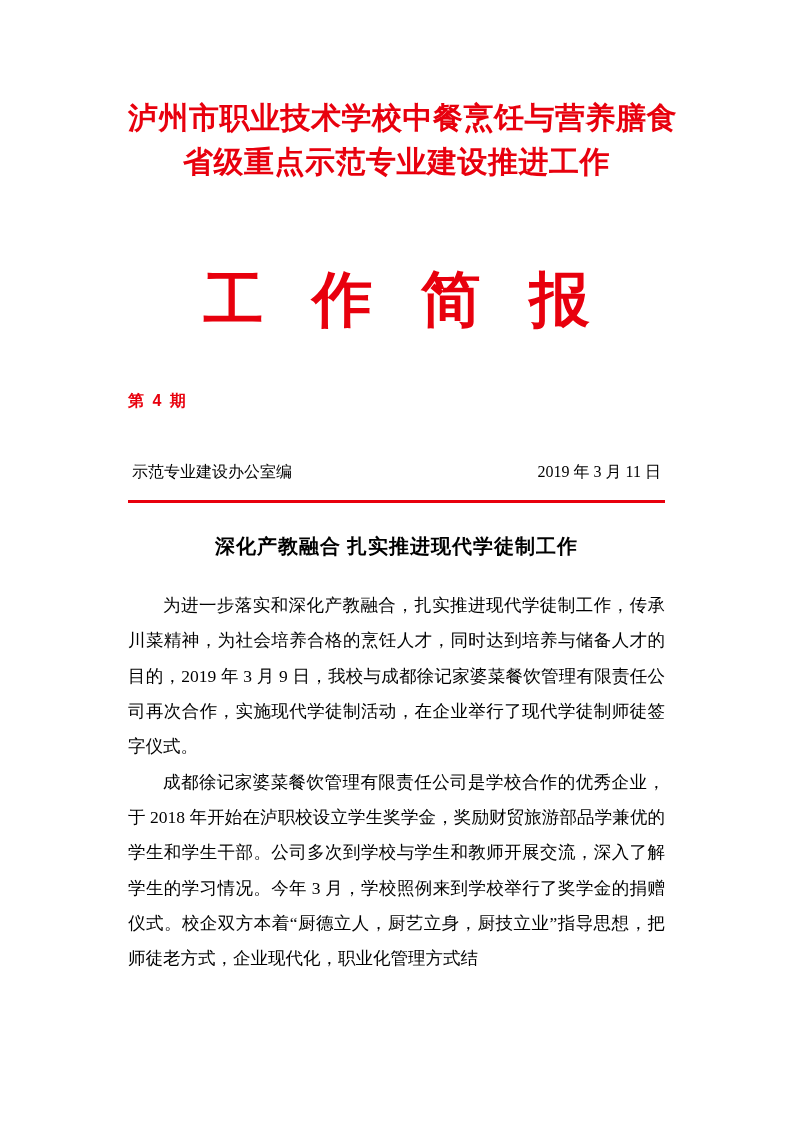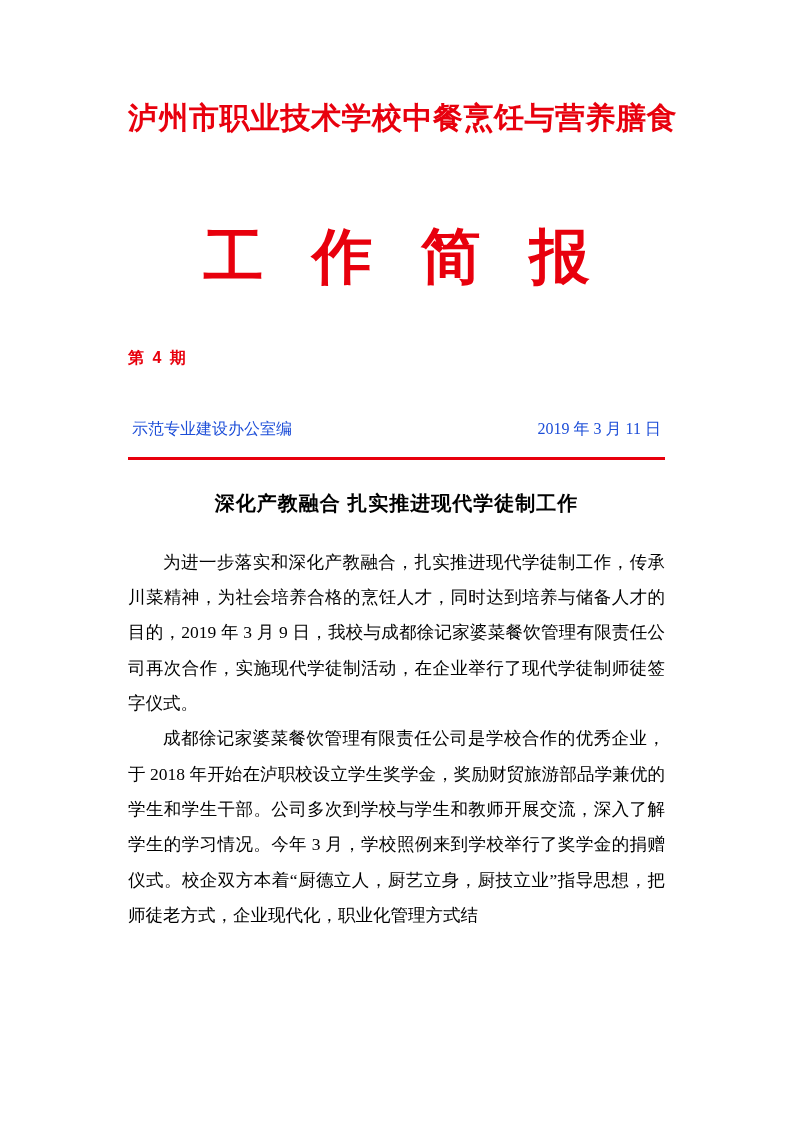--- a/index.html
+++ b/index.html
@@ -52,35 +52,35 @@
     font-weight: bold;
     font-size: 16px;
     letter-spacing: 2px;
   }
   .meta-row {
     margin-top: 50px;
     display: flex;
     justify-content: space-between;
     align-items: baseline;
     font-size: 16px;
-    color: #1d4ed8;
+    color: #000000;
     padding: 0 4px;
   }
   .meta-left, .meta-right {
     white-space: nowrap;
   }
   .red-rule {
     margin-top: 17px;
     height: 3px;
     background: #e8000d;
   }
   .article-title {
     margin-top: 30px;
     text-align: center;
-    font-family: Liberation Sans, sans-serif;
+    font-family: Liberation Serif, serif;
     font-weight: bold;
     font-size: 20px;
     letter-spacing: 1px;
     color: #000;
   }
   .body-text {
     margin-top: 28px;
   }
   .para {
     font-size: 17.5px;
@@ -92,20 +92,21 @@
     color: #000;
   }
 </style>
 </head>
 <body>
 
 <div class="page">
 
   <div class="masthead">
     <div class="masthead-line">泸州市职业技术学校中餐烹饪与营养膳食</div>
+    <div class="masthead-line">省级重点示范专业建设推进工作</div>
   </div>
 
   <div class="bulletin-title">工 作 简 报</div>
 
   <div class="issue">第 4 期</div>
 
   <div class="meta-row">
     <div class="meta-left">示范专业建设办公室编</div>
     <div class="meta-right">2019 年 3 月 11 日</div>
   </div>

